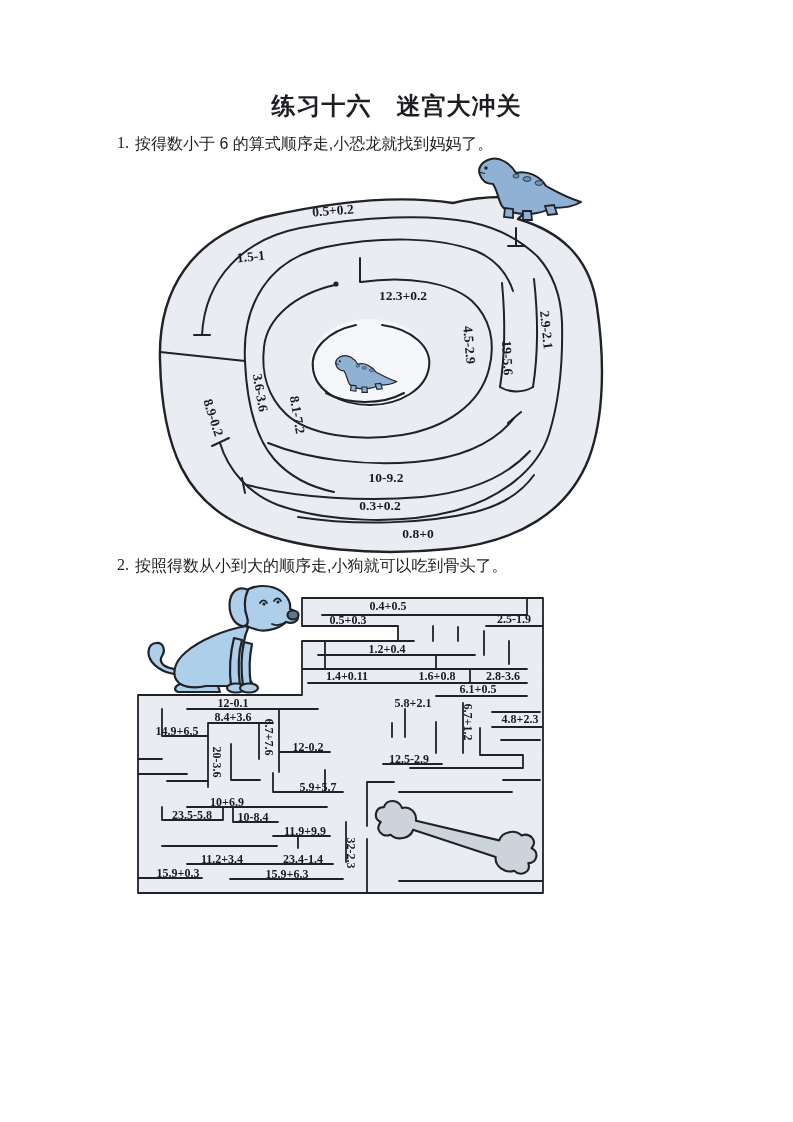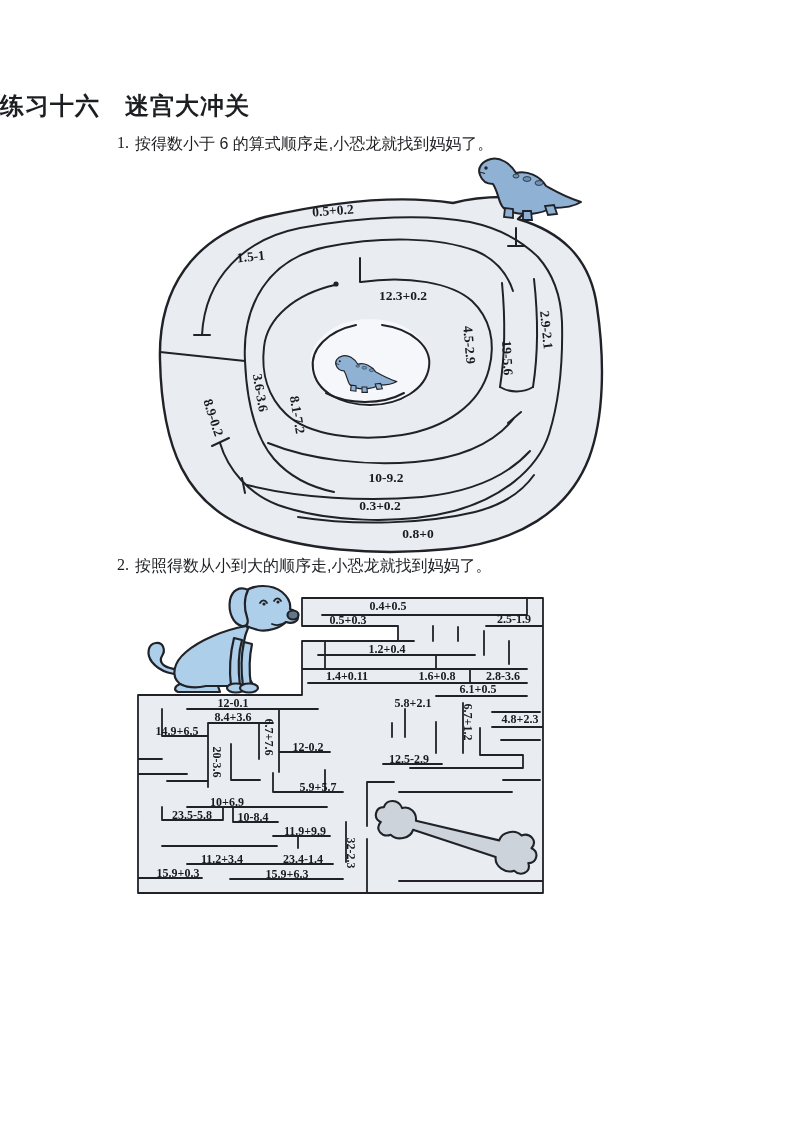--- a/index.html
+++ b/index.html
@@ -1,18 +1,18 @@
 <!DOCTYPE html>
 <html><head>
 <meta charset="utf-8">
 <style>
   html,body{margin:0;padding:0;background:#ffffff;}
   .page{position:relative;width:793px;height:1122px;margin:0 auto;background:#ffffff;overflow:hidden;
         font-family:"Liberation Sans",sans-serif;color:#1c1e22;}
-  .title{position:absolute;top:90px;left:0;width:100%;
+  .title{position:absolute;top:90px;left:0;width:100%;text-align:center;
          font-size:24px;font-weight:700;letter-spacing:1px;}
   .instruction{position:absolute;left:117px;font-size:16px;display:flex;gap:6px;white-space:nowrap;}
   .instruction .num{font-family:"Liberation Serif",serif;}
   #inst1{top:134px;}
   #inst2{top:556px;}
   .maze-svg{position:absolute;}
   #maze1{left:150px;top:155px;}
   #maze2{left:136px;top:594px;}
   #dog{left:136px;top:582px;}
   .maze-label{font-family:"Liberation Serif",serif;font-weight:700;fill:#191b1f;
@@ -103,21 +103,21 @@
     <g>
       <use href="#dino-shape" transform="translate(303,1)"></use>
     </g>
     <g>
       <use href="#dino-shape" transform="translate(170,199) scale(0.6)"></use>
     </g>
   </svg>
 
   <div class="instruction" id="inst2">
     <span class="num">2.</span>
-    <span>按照得数从小到大的顺序走,小恐龙就找到妈妈了。</span>
+    <span>按照得数从小到大的顺序走,小狗就可以吃到骨头了。</span>
   </div>
 
   <svg id="maze2" class="maze-svg" width="410" height="302" viewBox="0 0 410 302">
     <path d="M 166,4 L 407,4 L 407,299 L 2,299 L 2,101 L 166,101 Z" fill="#e9edf2" stroke="none"></path>
     <rect x="166" y="32" width="96" height="15" fill="#ffffff"></rect>
 
     <path class="wall" stroke-width="1.8" d="M166 4 H407 V299 H2 V101 H166 M166 4 V32 M166 47 V101
              M186 21 H391 M391 4 V21 M350 32 H407 M166 32 H262 V47 M166 47 H278
              M297 32 V47 M322 33 V47 M348 37 V61 M373 47 V70 M189 47 V75
              M182 61 H339 M300 61 V75 M166 75 H391 M172 89 H391 M334 75 V89

